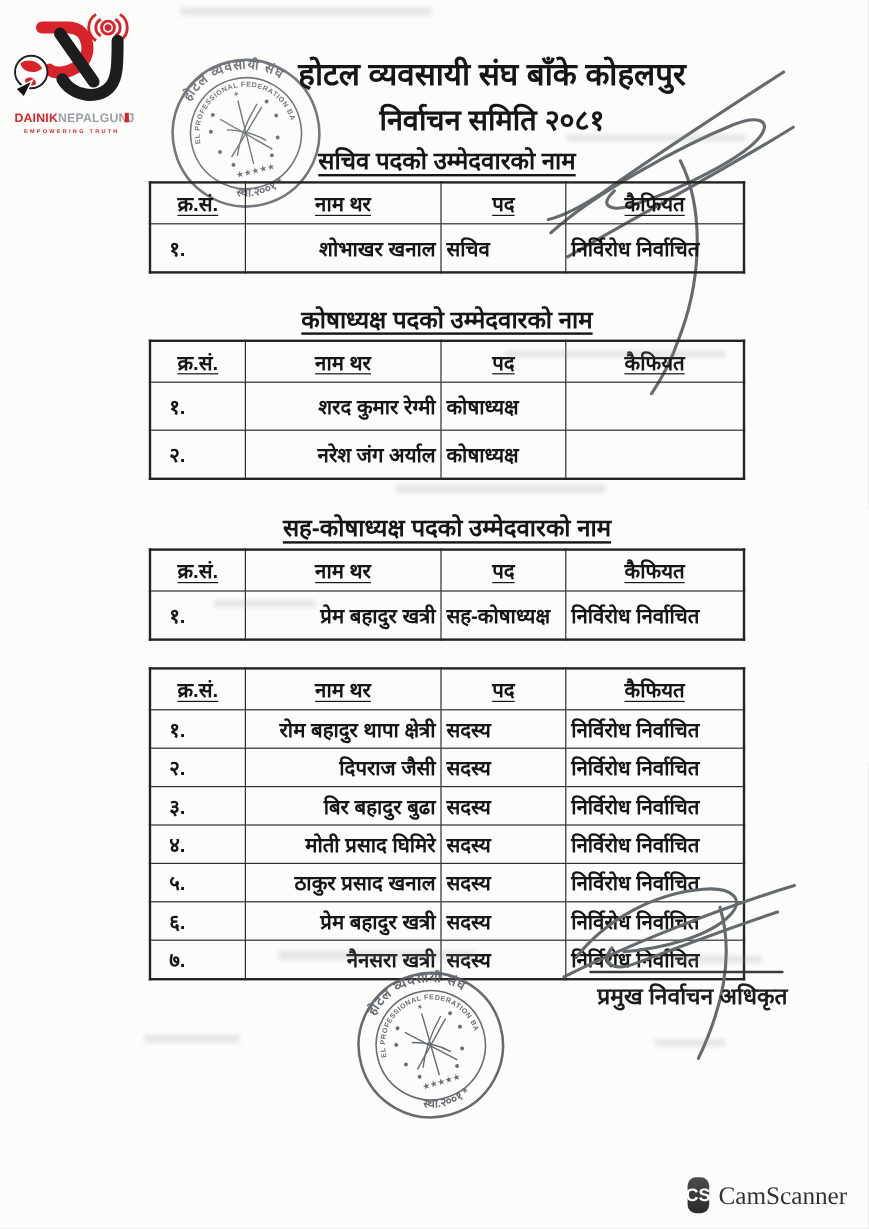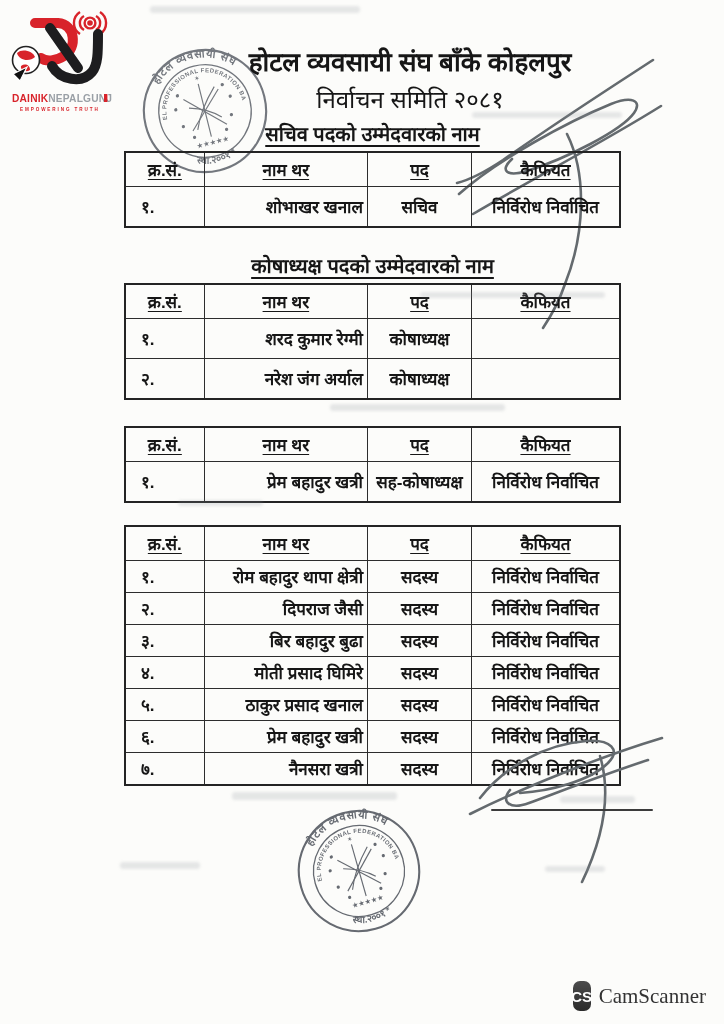--- a/index.html
+++ b/index.html
@@ -3,36 +3,36 @@
 <meta charset="utf-8">
 <style>
   html,body{margin:0;padding:0;background:#d9d9d9;}
   .page{
     position:relative;width:724px;height:1024px;background:#fcfcfa;overflow:hidden;
     font-family:"Liberation Sans","DejaVu Sans",sans-serif;color:#161616;margin:0 auto;
   }
   
   .title-block{position:absolute;top:48px;left:170px;width:480px;text-align:center;}
   .title1{font-size:26px;font-weight:bold;line-height:1.15;}
-  .title2{font-size:24px;font-weight:normal;margin-top:4px;}
+  .title2{font-size:24px;font-weight:bold;margin-top:4px;}
   
   .sections{position:absolute;top:120px;left:124px;width:497px;}
   .section + .section{margin-top:24px;}
   .section:nth-of-type(3){margin-top:26px;}
   .section:nth-of-type(4){margin-top:22px;}
   .sec-heading{font-size:20px;font-weight:bold;text-align:center;margin:0 0 4px 0;
     text-decoration:underline;text-underline-offset:4px;}
   table.sec-table{width:100%;border-collapse:collapse;border:2px solid #242424;table-layout:fixed;}
   .col-sn{width:16%;}.col-name{width:33%;}.col-pos{width:21%;}.col-remark{width:30%;}
   th,td{border:1.6px solid #2d2d2d;font-weight:bold;}
   th{font-size:17px;padding:5px 18px;text-decoration:underline;text-underline-offset:3px;text-align:center;}
   td{font-size:17px;padding:8px 4px;}
   td.c0{padding-left:15px;text-align:left;}
   td.c1{padding-left:12px;text-align:right;}
-  td.c2,td.c3{text-align:center;}
+  td.c2,td.c3{text-align:left;}
   .section:nth-of-type(4) td{padding-top:4px;padding-bottom:4px;}
   
   .logo{position:absolute;top:8px;left:8px;width:104px;height:108px;}
   
   .stamp{position:absolute;color:#565b63;opacity:.82;}
   .stamp-top{top:45px;left:139px;width:132px;height:132px;transform:rotate(-14deg);}
   .stamp-bottom{top:806px;left:294px;width:130px;height:130px;transform:rotate(-16deg);opacity:.9;}
   
   .sig{position:absolute;}
   .sig path{fill:none;stroke:#646a6e;stroke-width:2.6;stroke-linecap:round;}
@@ -199,20 +199,21 @@
               <td class="c0">२.</td>
               <td class="c1">नरेश जंग अर्याल</td>
               <td class="c2">कोषाध्यक्ष</td>
               <td class="c3"></td>
             </tr>
           </tbody>
       </table>
     </section>
 
     <section class="section">
+      <h2 class="sec-heading">सह-कोषाध्यक्ष पदको उम्मेदवारको नाम</h2>
       <table class="sec-table">
         <colgroup>
           <col class="col-sn">
             <col class="col-name">
             <col class="col-pos">
             <col class="col-remark">
         </colgroup>
         <thead>
             <tr>
               <th>क्र.सं.</th>
@@ -296,20 +297,21 @@
     </section>
   </div>
 
   <svg class="sig sig-bottom" viewBox="0 0 230 165">
     <path d="M 30,70 C 55,38 96,16 136,13 C 161,11 171,22 158,35 C 140,53 100,63 70,65"></path>
     <path d="M 20,86 C 72,60 152,28 212,10"></path>
     <path d="M 60,62 C 50,74 60,82 79,75 C 101,67 152,47 198,32"></path>
     <path d="M 150,28 C 162,68 152,112 132,154"></path>
     <path class="sig-line" d="M 42,82 H 202"></path>
   </svg>
+  <div class="sig-caption">प्रमुख निर्वाचन अधिकृत</div>
 
   <svg class="stamp stamp-bottom" viewBox="0 0 160 160">
     <use href="#stamp-art"></use>
   </svg>
 
   <div class="artifact" style="top:6px;left:150px;width:210px;height:7px;"></div>
   <div class="artifact" style="top:112px;left:472px;width:150px;height:6px;"></div>
   <div class="artifact" style="top:292px;left:420px;width:185px;height:6px;"></div>
   <div class="artifact" style="top:404px;left:330px;width:175px;height:7px;"></div>
   <div class="artifact" style="top:500px;left:178px;width:85px;height:6px;"></div>

